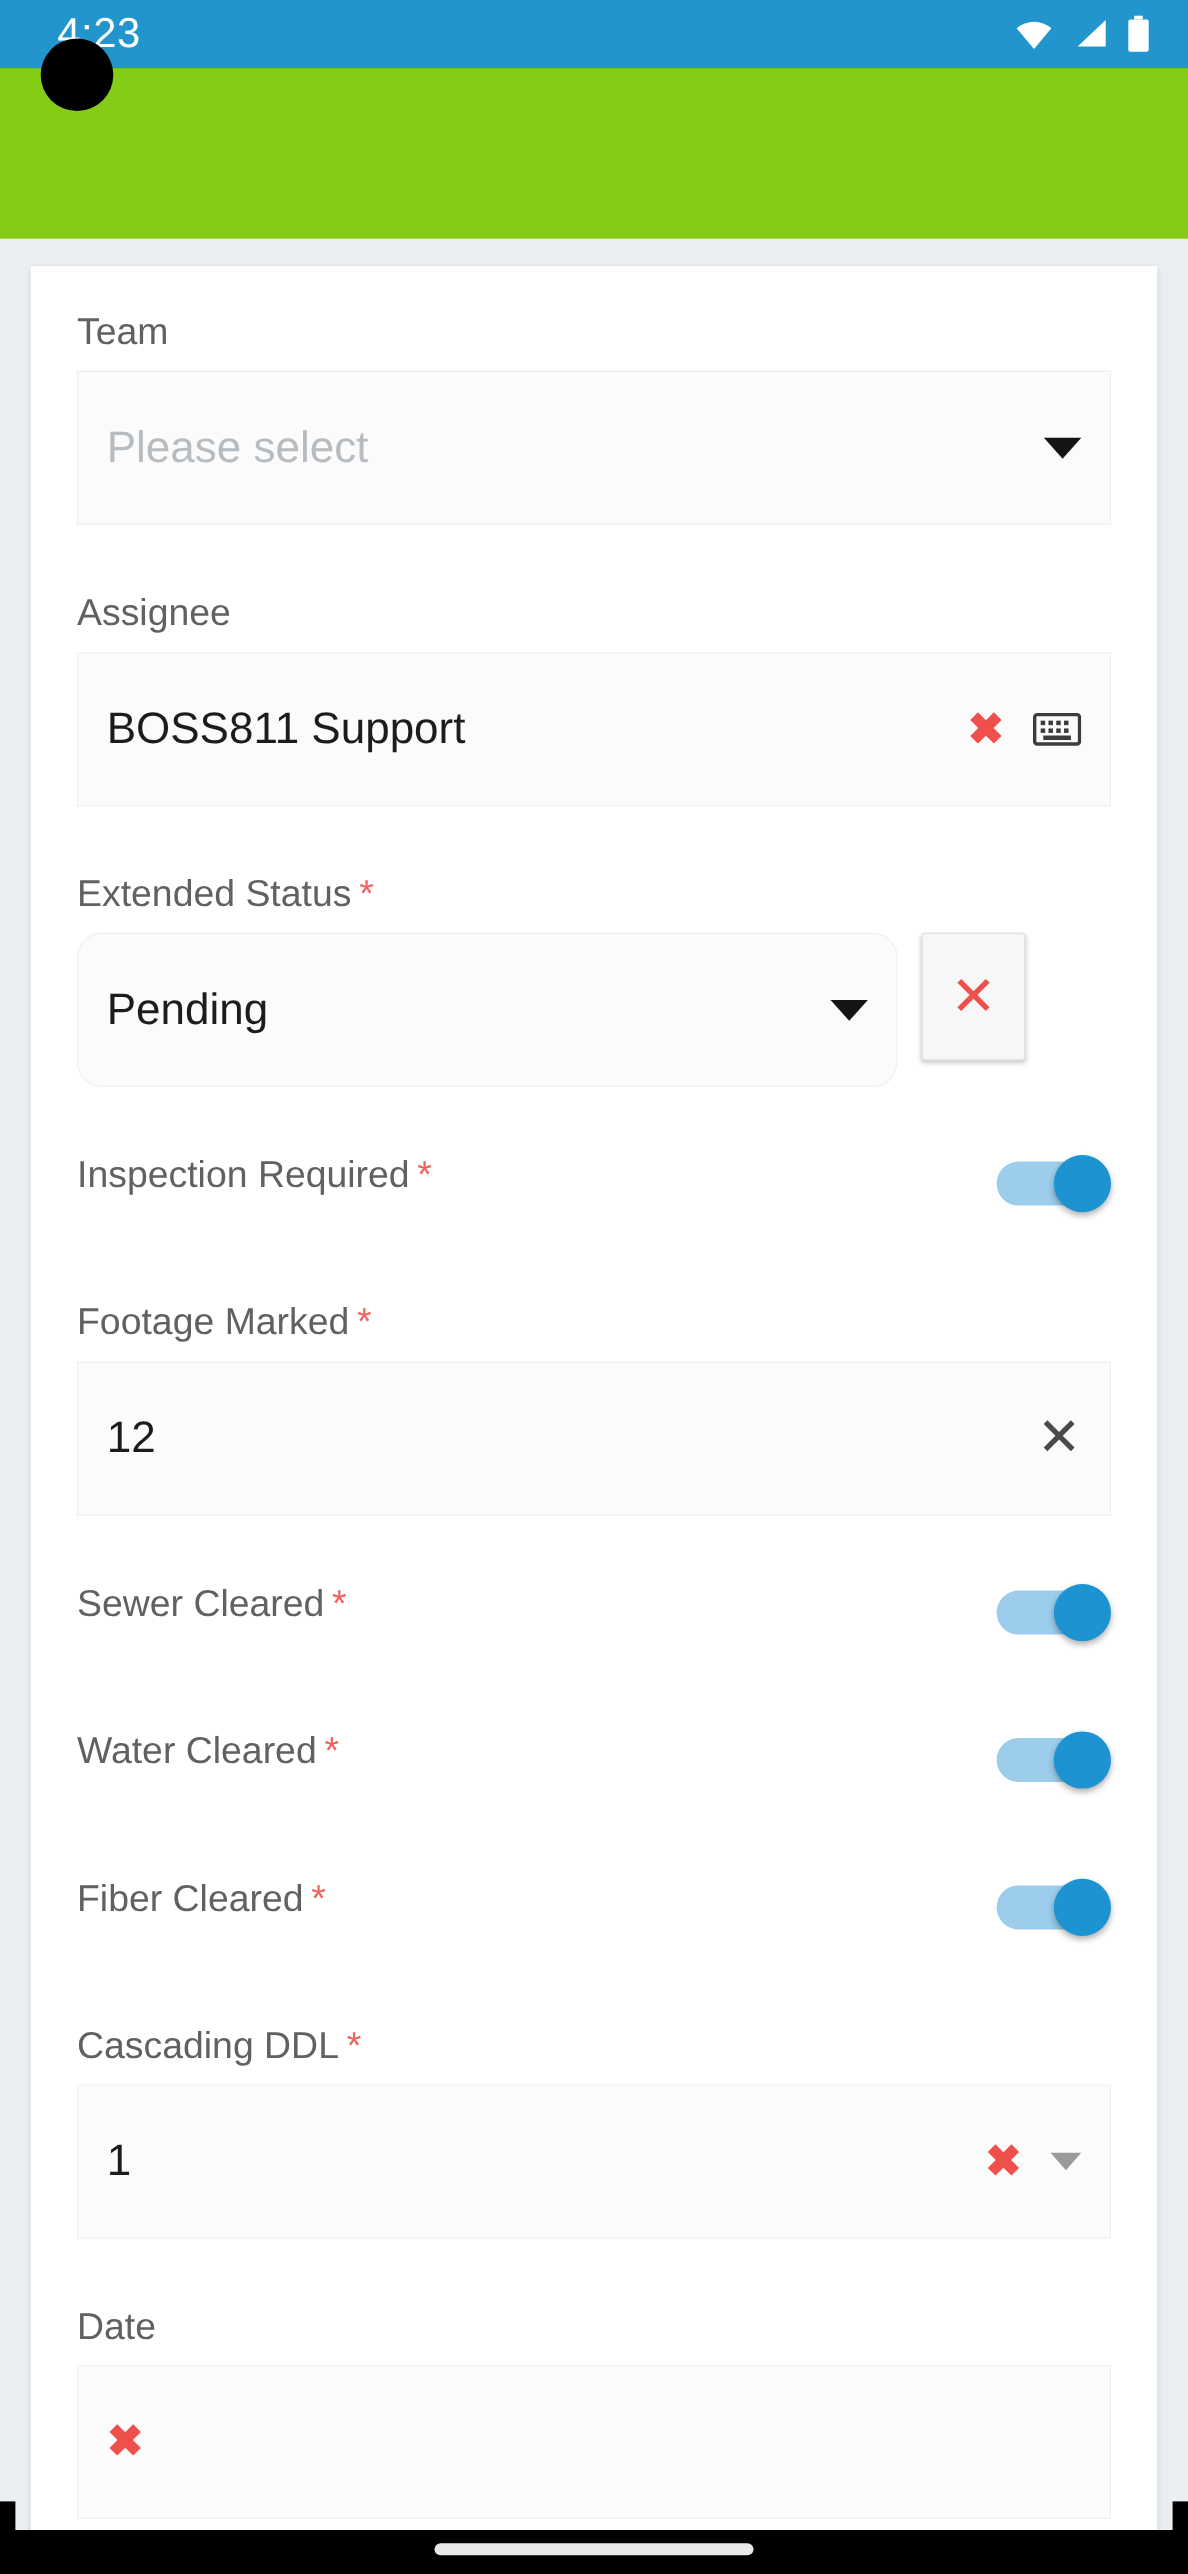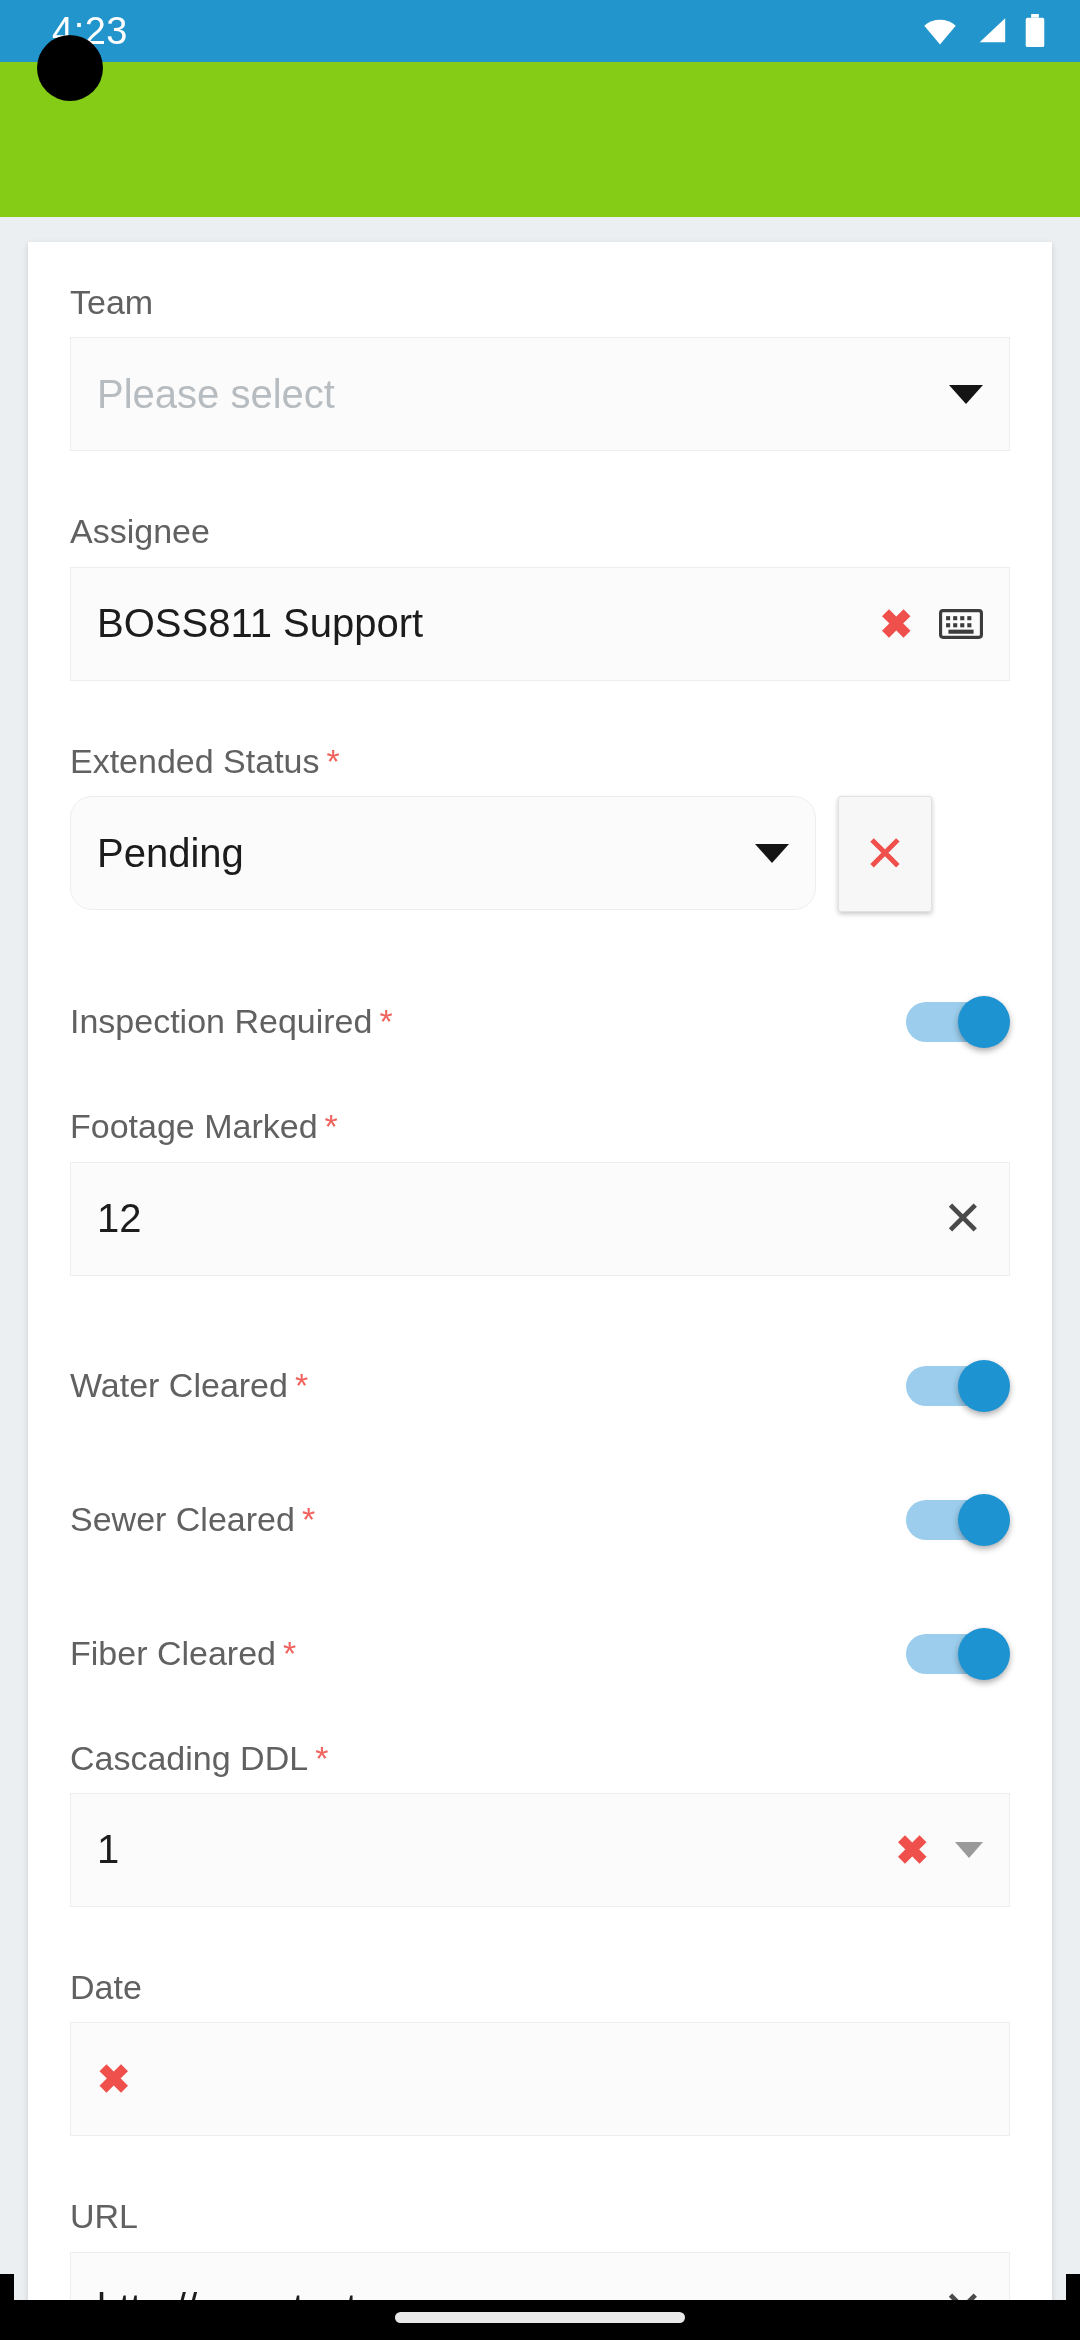--- a/index.html
+++ b/index.html
@@ -59,21 +59,21 @@
     padding:42px 42px 0 42px;
   }
 
   .field{ margin-bottom:10px; }
   .label{
     font-size:34px; color:#616161; margin-bottom:16px; line-height:1.1;
   }
   .req{ color:#f0635e; font-size:34px; margin-left:7px; }
 
   .control{
-    position:relative; width:940px; height:114px;
+    position:relative; width:940px; height:140px;
     background:#fbfbfb; border:1px solid #eceff1;
     display:flex; align-items:center; padding:0 26px;
   }
   .control .val{ font-size:40px; color:#1c1c1c; flex:1 1 auto; }
   .control .val.ph{ color:#b7bcc0; }
   .control .icons{ display:flex; align-items:center; gap:26px; }
 
   .caret{ width:0;height:0;border-left:17px solid transparent;
           border-right:17px solid transparent;border-top:19px solid #141414; }
   .caret.gray{ border-top-color:#9a9a9a; border-left-width:14px;
@@ -89,21 +89,21 @@
   .clear-btn{
     width:94px; height:116px; background:#f7f7f7;
     border:1px solid #e2e2e2; border-radius:3px;
     box-shadow:0 2px 5px rgba(0,0,0,.22);
     display:flex; align-items:center; justify-content:center;
   }
   .clear-btn .x{ color:#f0504c; font-size:50px; line-height:1; }
 
   
   .toggle-row{
-    display:flex; align-items:center; justify-content:space-between;
+    display:flex; align-items:flex-start; justify-content:space-between;
     width:940px; height:96px; margin-bottom:38px;
   }
   .toggle-row .label{ margin-bottom:0; }
   .switch{ position:relative; width:104px; height:52px; flex:0 0 auto; }
   .switch .track{
     position:absolute; left:0; top:6px; width:88px; height:40px;
     background:#9ccdec; border-radius:20px;
   }
   .switch .thumb{
     position:absolute; right:0; top:0; width:52px; height:52px;
@@ -222,31 +222,31 @@
           <span class="val">12</span>
           <span class="icons">
             <span class="xmark-dark">✕</span>
           </span>
         </div>
       </div>
       <div class="gap-m"></div>
 
       <div class="toggle-row">
         <div class="label">
-          <span>Water Cleared</span><span class="req">*</span>
+          <span>Sewer Cleared</span><span class="req">*</span>
         </div>
         <div class="switch">
           <div class="track"></div>
             <div class="thumb"></div>
         </div>
       </div>
 
       <div class="toggle-row">
         <div class="label">
-          <span>Sewer Cleared</span><span class="req">*</span>
+          <span>Water Cleared</span><span class="req">*</span>
         </div>
         <div class="switch">
           <div class="track"></div>
             <div class="thumb"></div>
         </div>
       </div>
 
       <div class="toggle-row">
         <div class="label">
           <span>Fiber Cleared</span><span class="req">*</span>

